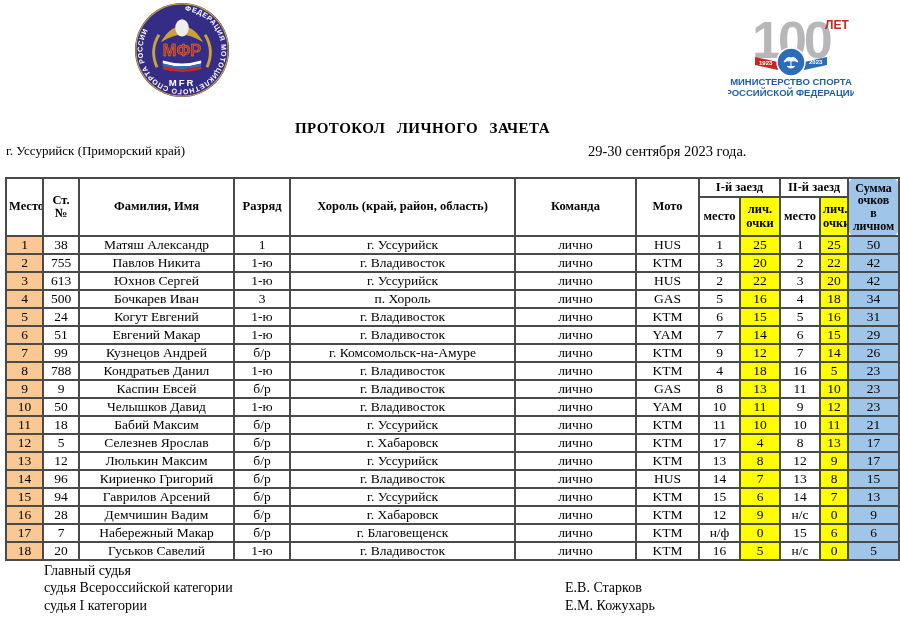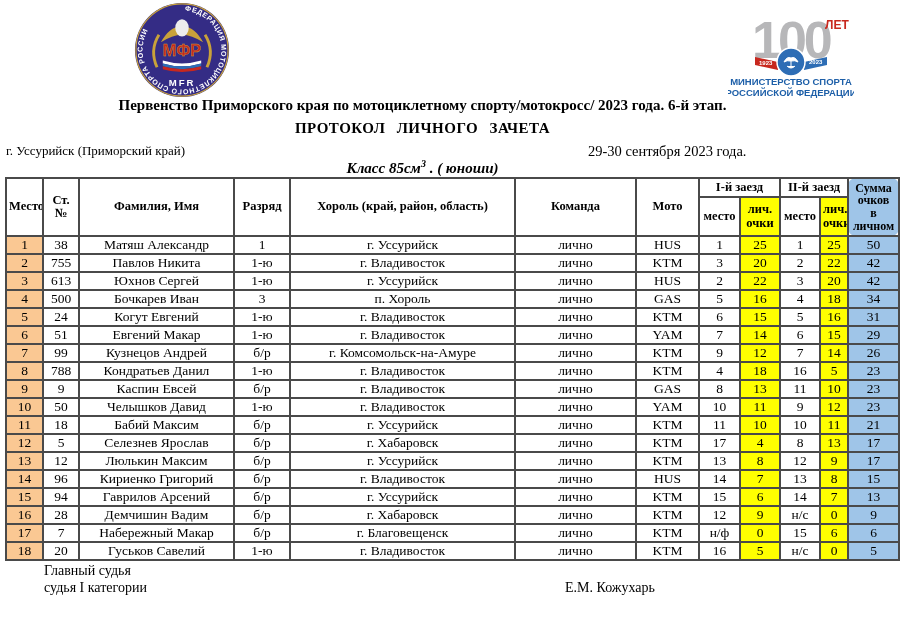--- a/index.html
+++ b/index.html
@@ -80,25 +80,23 @@
       <polygon points="76,56 99,51 99,59 76,64" fill="#2D6DB5"></polygon>
       <text x="31" y="59" font-family="Liberation Sans, sans-serif" font-size="6" font-weight="bold" fill="#ffffff">1923</text>
       <text x="81" y="58" font-family="Liberation Sans, sans-serif" font-size="6" font-weight="bold" fill="#ffffff">2023</text>
       <circle cx="63" cy="56" r="14" fill="#2D6DB5" stroke="#ffffff" stroke-width="1.5"></circle>
       <path d="M 56,56 Q 59,50 63,52 Q 67,50 70,56 Q 67,54 63,55 Q 59,54 56,56 Z M 63,55 L 63,62 M 59,60 Q 63,64 67,60" fill="#ffffff" stroke="#ffffff" stroke-width="1"></path>
       <text x="63" y="79" text-anchor="middle" font-family="Liberation Sans, sans-serif" font-size="9.5" font-weight="bold" fill="#1D5FA8">МИНИСТЕРСТВО СПОРТА</text>
       <text x="63" y="90" text-anchor="middle" font-family="Liberation Sans, sans-serif" font-size="9.5" font-weight="bold" fill="#1D5FA8">РОССИЙСКОЙ ФЕДЕРАЦИИ</text>
     </svg>
   </div>
 
-  <div class="t-center title1">Первенство Приморского края по мотоциклетному спорту/мотокросс/ 2023 года.  6-й этап.</div>
   <div class="t-center title2">ПРОТОКОЛ ЛИЧНОГО ЗАЧЕТА</div>
   <div class="loc">г. Уссурийск (Приморский край)</div>
   <div class="dates">29-30 сентября 2023 года.</div>
-  <div class="t-center classline"><span>Класс 85см</span><sup>3</sup><span> . ( юноши)</span></div>
 
   <table class="results">
     <colgroup>
       <col style="width:37px">
         <col style="width:36px">
         <col style="width:155px">
         <col style="width:56px">
       <col style="width:225px">
         <col style="width:121px">
         <col style="width:63px">
@@ -389,18 +387,22 @@
         </tr>
       </tbody>
   </table>
 
   <div class="footer">
     <div class="f-row">
       <span class="f-role">Главный судья</span>
       <span class="f-name"></span>
     </div>
     <div class="f-row">
+      <span class="f-role">судья Всероссийской категории</span>
+      <span class="f-name">Е.В. Старков</span>
+    </div>
+    <div class="f-row">
       <span class="f-role">судья I категории</span>
       <span class="f-name">Е.М. Кожухарь</span>
     </div>
   </div>
 
 </div>
 
 </body></html>

